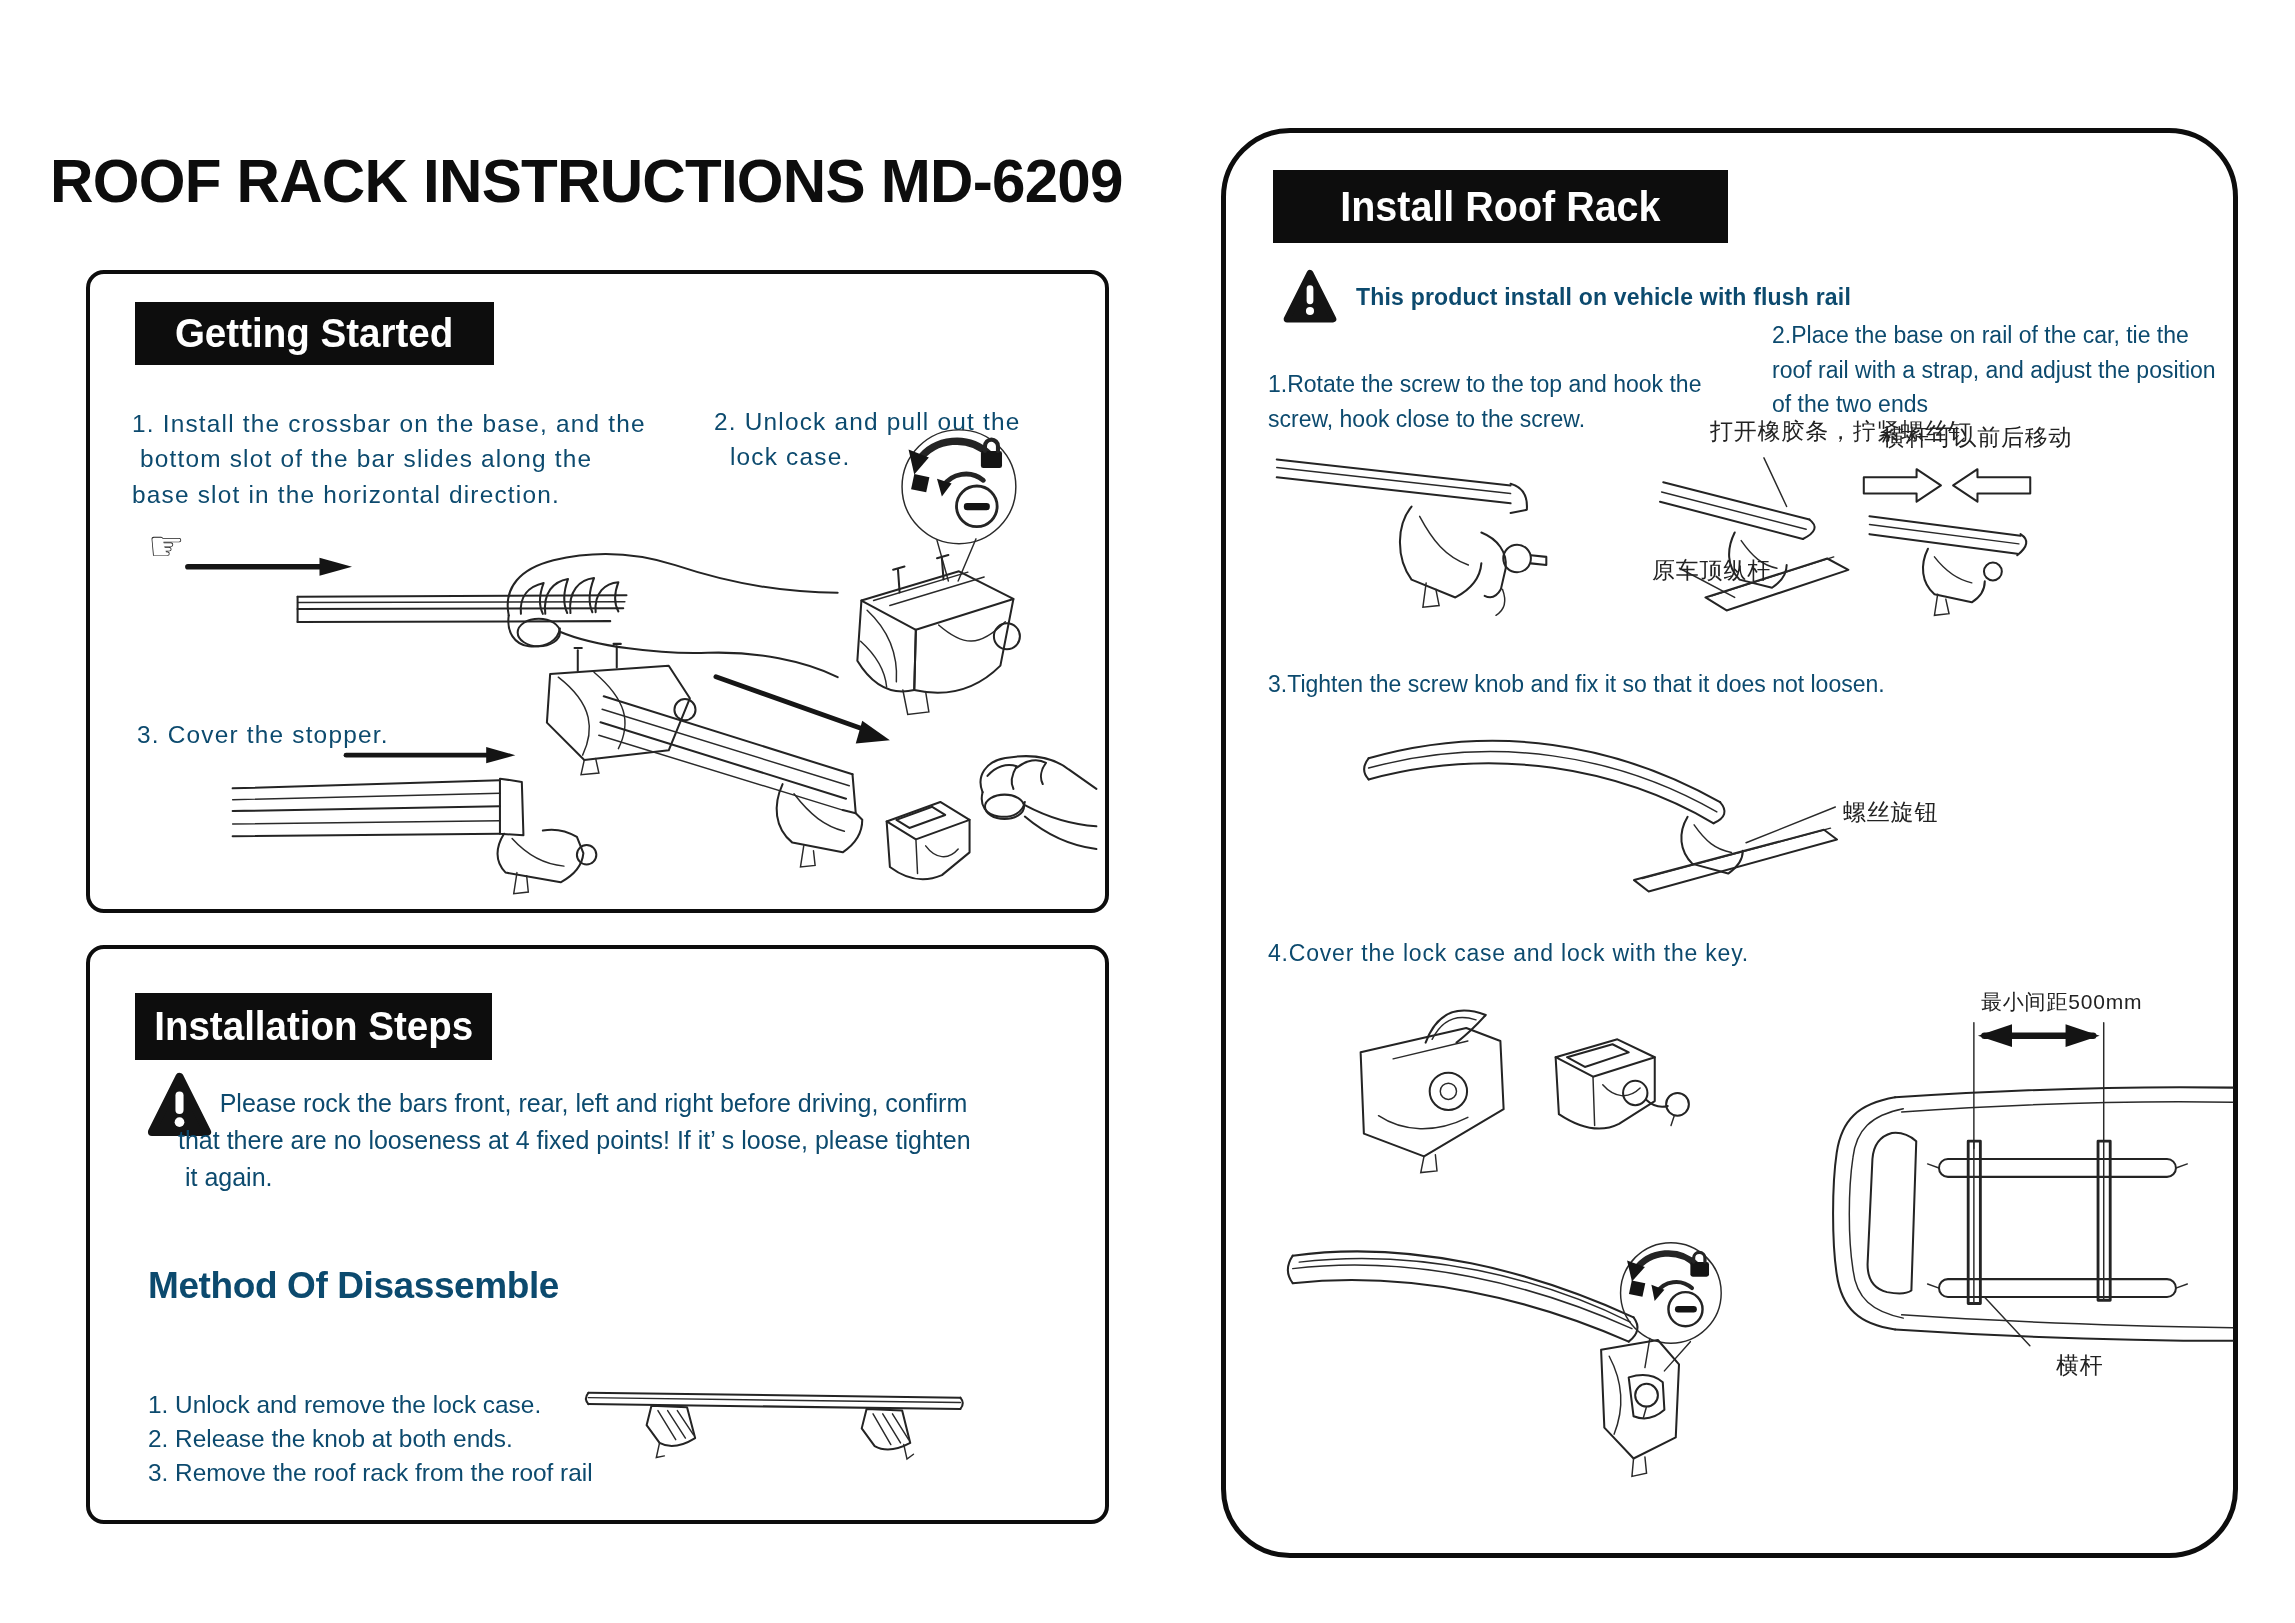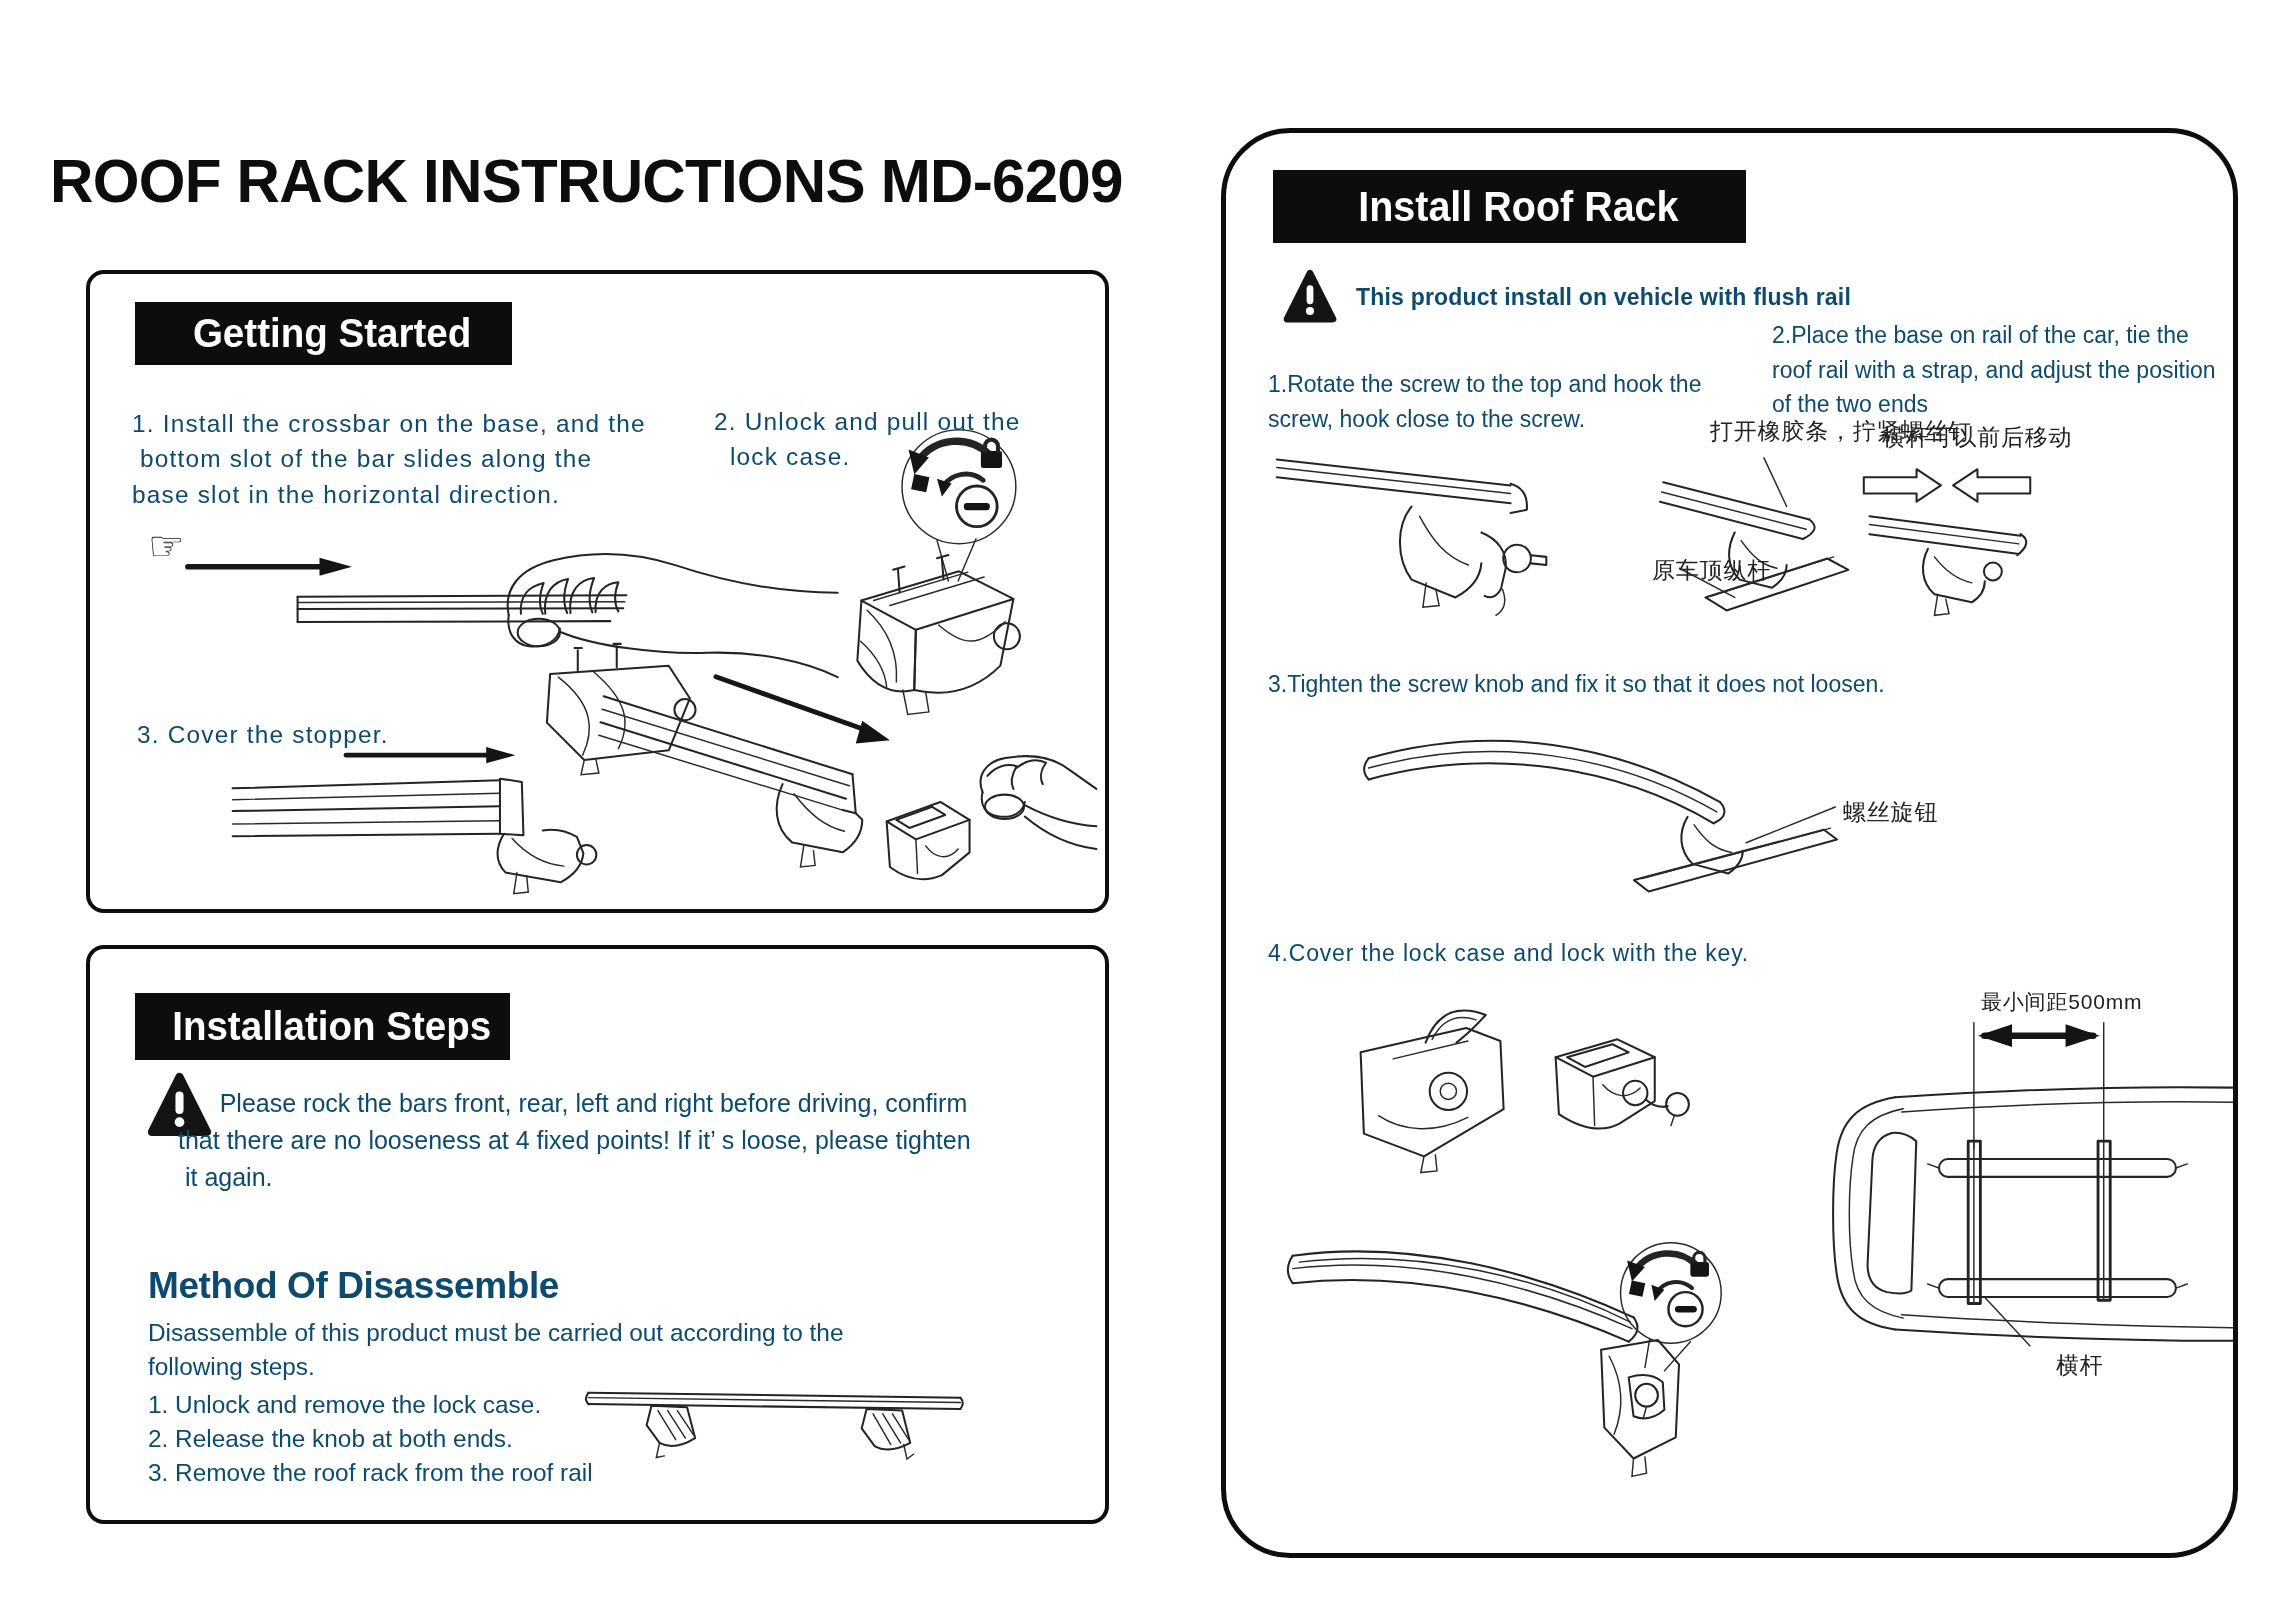--- a/index.html
+++ b/index.html
@@ -13,21 +13,20 @@
     transform:scaleX(0.97);transform-origin:left center;color:#0d0d0d;
   }
   .panel{
     position:absolute;border:4.9px solid #0d0d0d;border-radius:18px;background:#fff;
   }
   .panel.big{border-radius:69px;border-width:5.7px;}
   .hdr-bar{
     position:absolute;background:#0d0d0d;color:#ffffff;display:flex;
     align-items:center;justify-content:center;font-weight:bold;
     white-space:nowrap;
-    padding-left:18px;
   }
   .hdr-bar span{transform:scaleX(0.94);}
   .txt{position:absolute;line-height:1.45;color:#0c4a6e;}
   .pre{white-space:pre-wrap;}
   .gs-step{font-size:24.4px;letter-spacing:1.2px;}
   .ir-step{font-size:23px;line-height:1.5;}
   .bold-note{font-size:23px;font-weight:bold;letter-spacing:0.2px;}
   .cn{font-size:23px;color:#222;white-space:nowrap;letter-spacing:0.8px;}
   .method-title{font-size:37px;font-weight:bold;letter-spacing:-0.4px;}
   .method-body{font-size:24.4px;line-height:1.38;}
@@ -191,22 +190,20 @@
         <circle cx="40" cy="62" r="6" fill="#fff"></circle>
       </svg>
     </div>
 
     <div class="txt pre" style="left:88px;top:136px;width:894px;font-size:25px;line-height:1.47;">      Please rock the bars front, rear, left and right before driving, confirm
 that there are no looseness at 4 fixed points! If it’ s loose, please tighten
  it again.</div>
 
     <div class="txt method-title" style="left:58px;top:310px;">Method Of Disassemble</div>
 
-    <div class="txt pre method-body" style="left:58px;top:367px;width:731px;">Disassemble of this product must be carried out according to the
-following steps.</div>
 
     <div class="txt method-body" style="left:58px;top:439px;">1. Unlock and remove the lock case.</div>
     <div class="txt method-body" style="left:58px;top:473px;">2. Release the knob at both ends.</div>
     <div class="txt method-body" style="left:58px;top:507px;">3. Remove the roof rack from the roof rail</div>
 
     <div class="ill" style="left:491px;top:426px;width:390px;height:93px;">
       <svg width="390" height="93" viewBox="0 0 480 115">
         <path class="ink" d="M8,22 L468,28"></path>
         <path class="ink-thin" d="M8,28 L468,34"></path>
         <path class="ink" d="M8,36 L468,42"></path>

